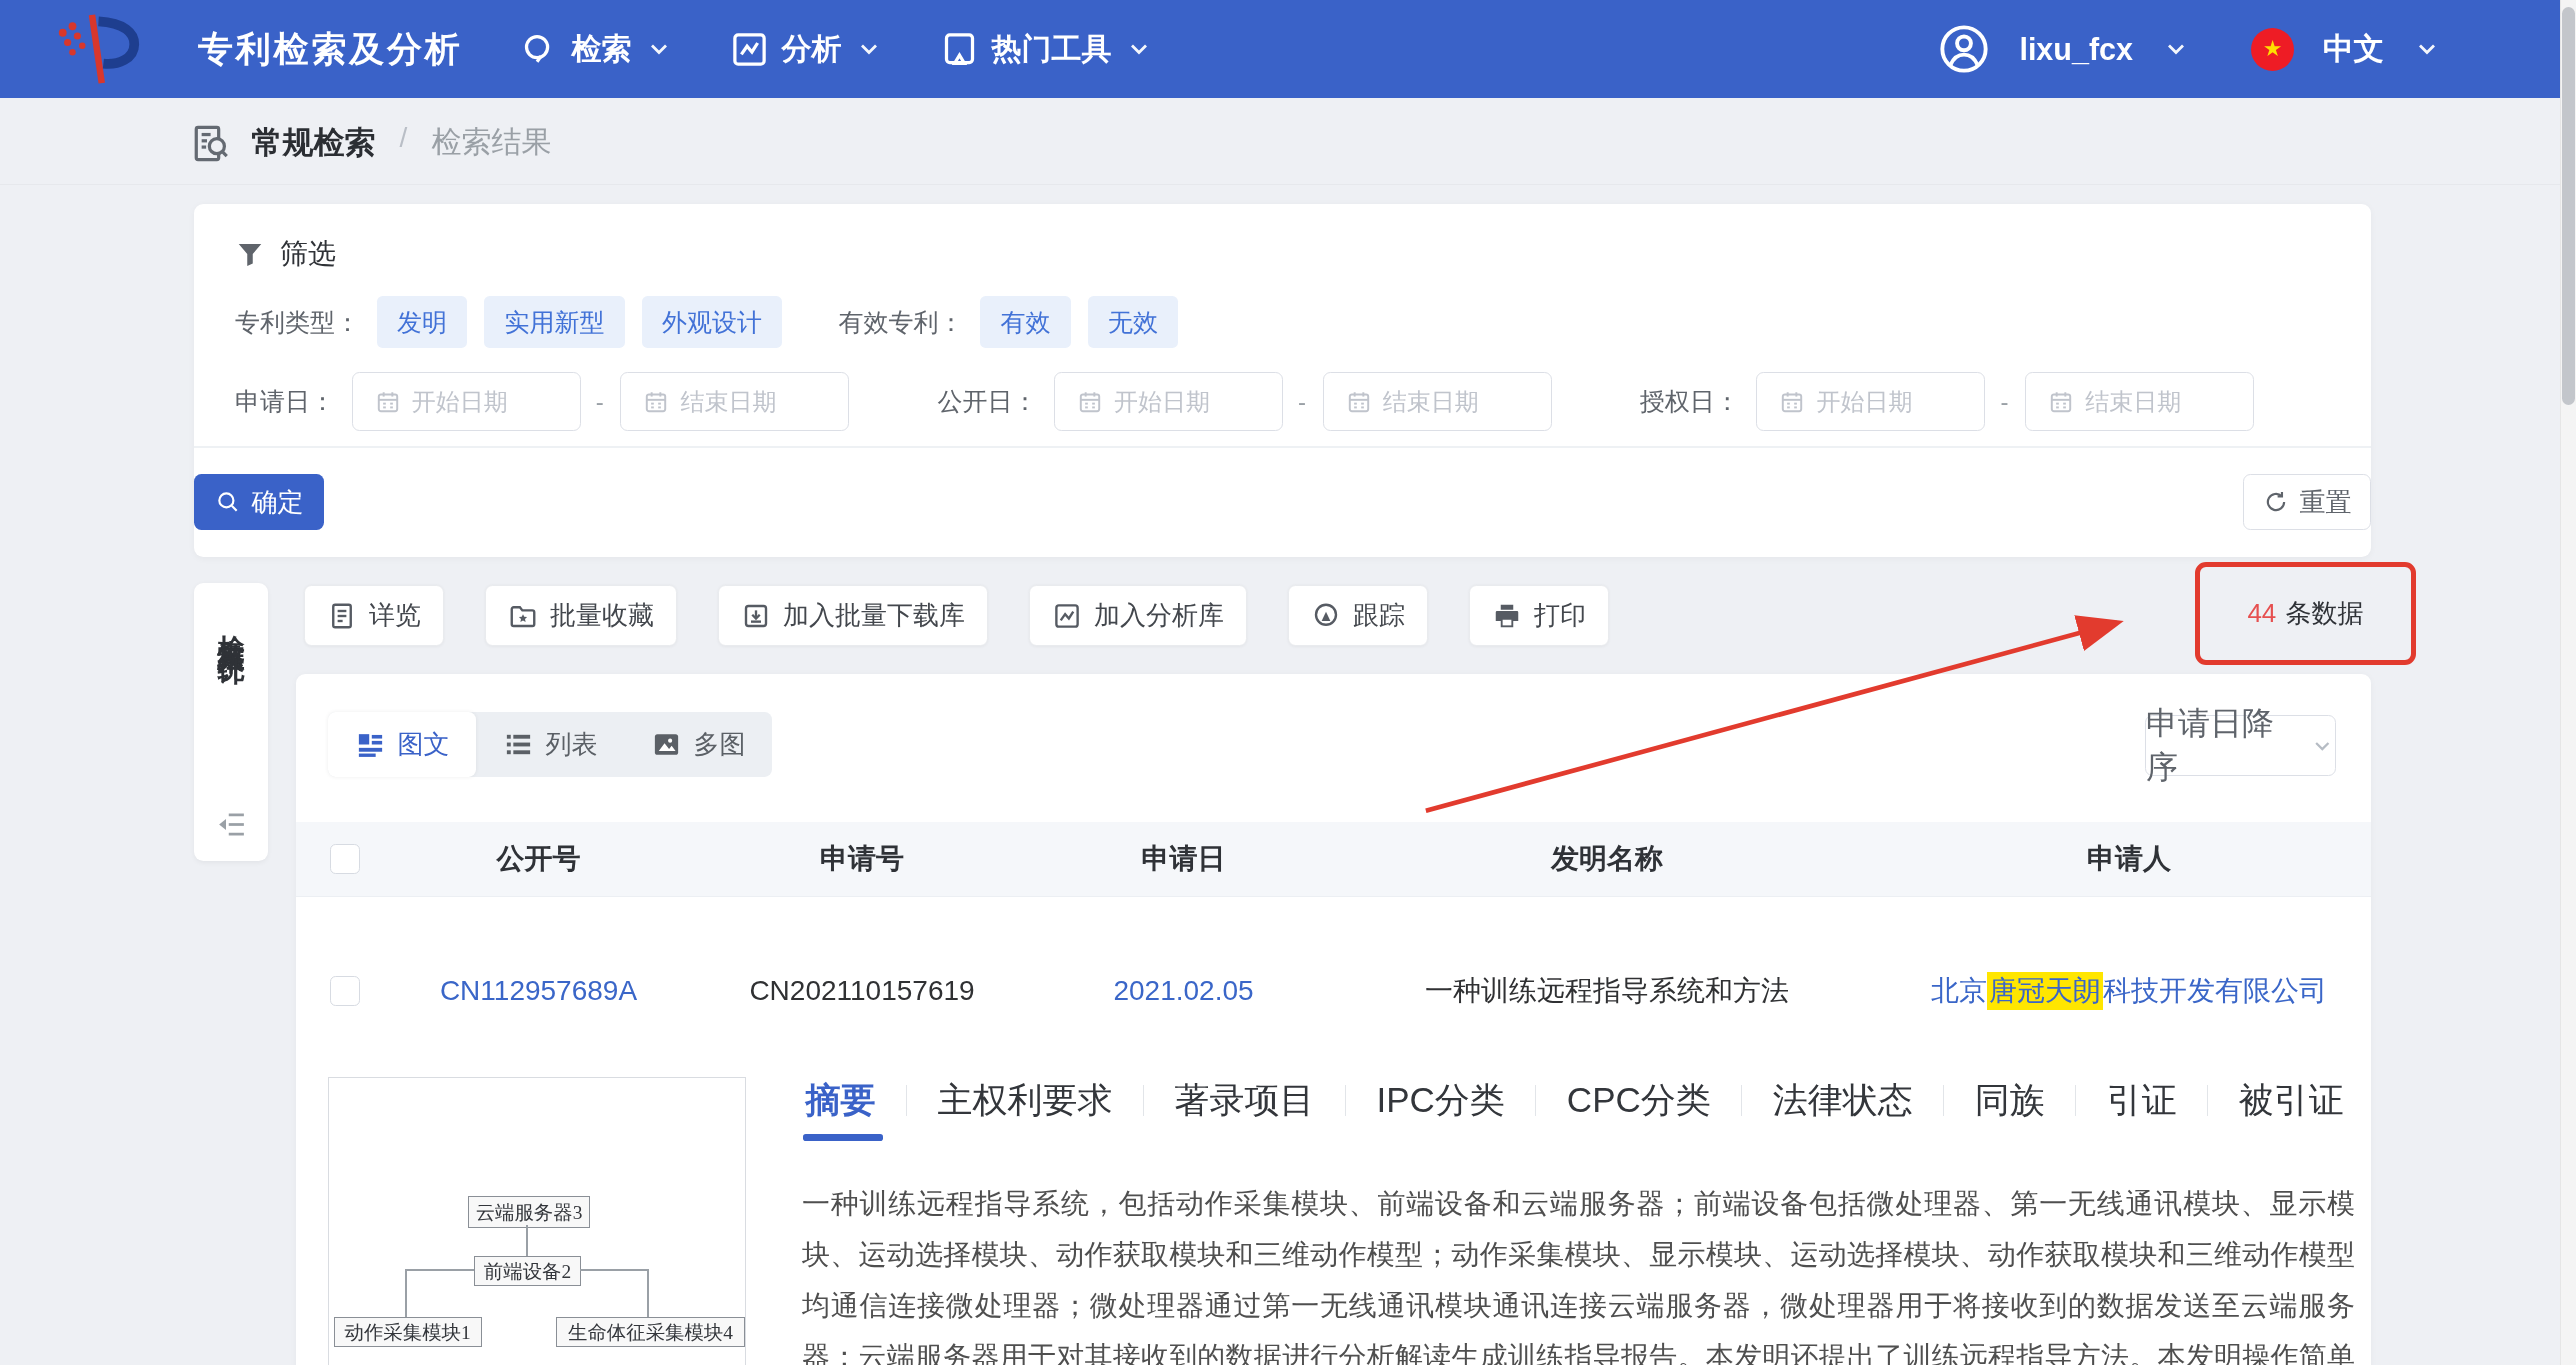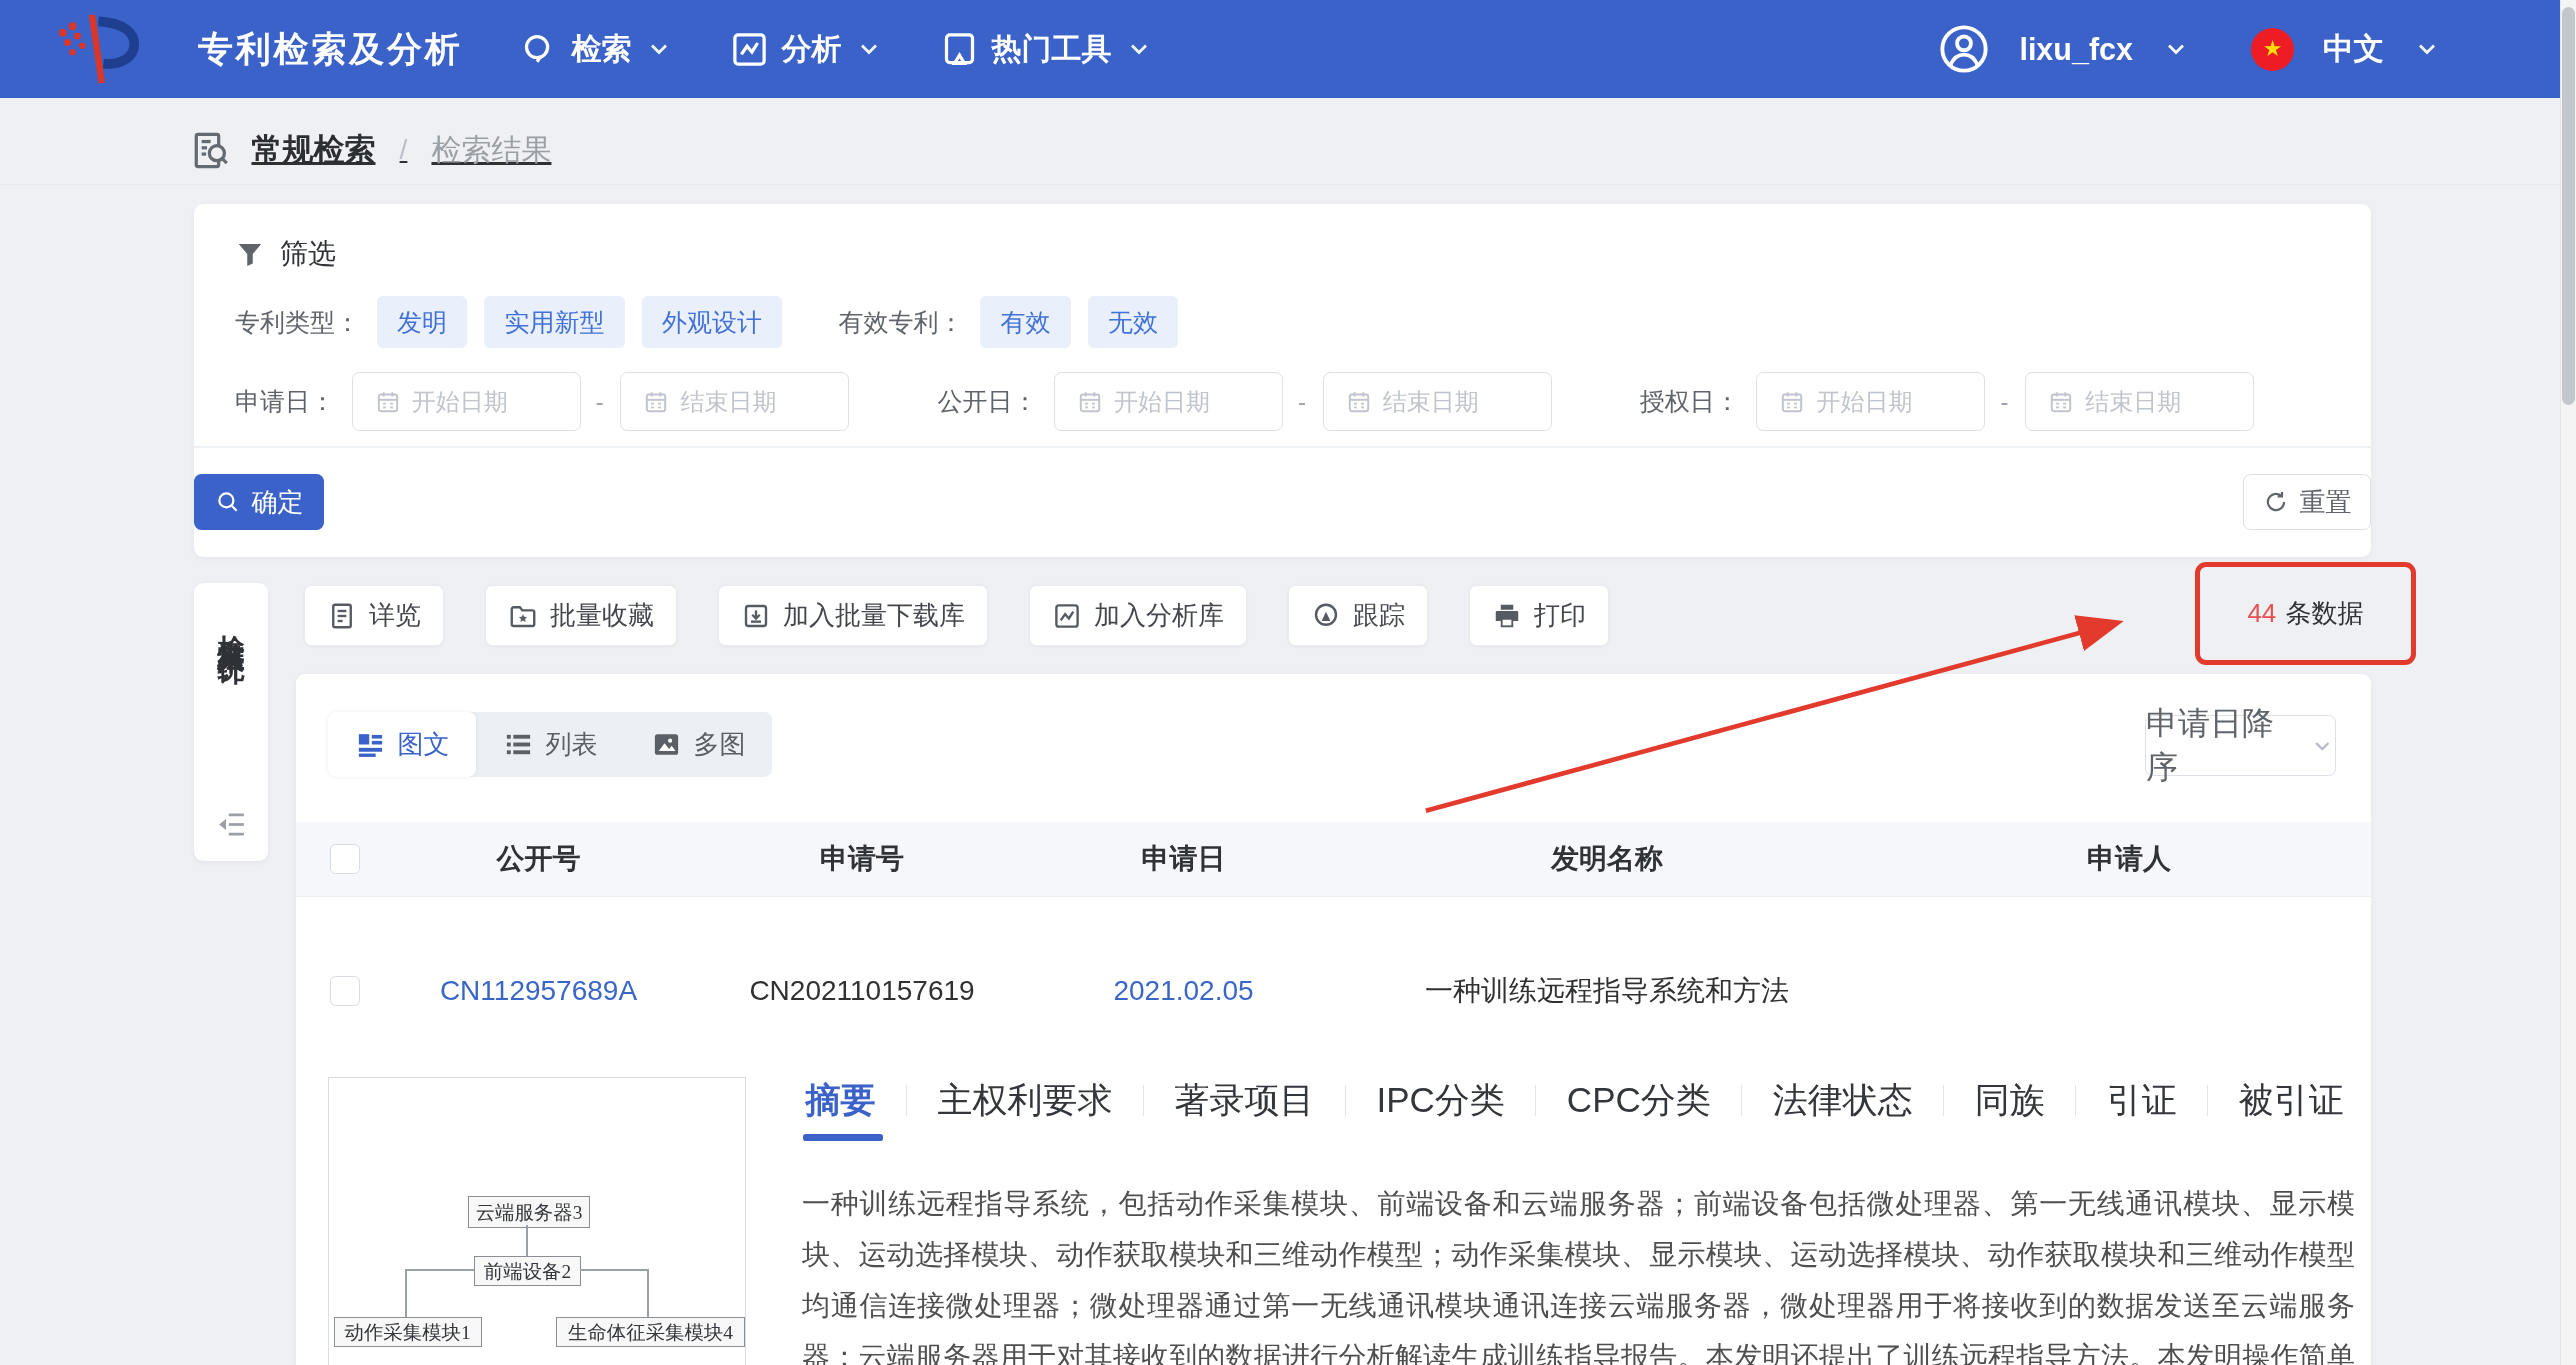--- a/index.html
+++ b/index.html
@@ -20,21 +20,21 @@
   .avatar-icon { width:52px; height:52px; stroke:#fff; }
   .flag { width:43px; height:43px; border-radius:50%; background:#ee1c25; display:flex; align-items:center;
           justify-content:center; color:#ffde00; font-size:22px; }
 
   
   .scroll-track { position:absolute; right:0; top:0; width:15px; height:1366px; background:#f4f4f4;
                   border-left:0.9px solid #e6e6e6; z-index:9; }
   .scroll-thumb { position:absolute; right:0.9px; top:7.4px; width:13px; height:398px; background:#c3c6cb; border-radius:6.5px; }
 
   
-  .breadcrumb { position:absolute; left:190px; top:122px; height:56px; display:flex; align-items:center; gap:18.5px;text-decoration:underline; }
+  .breadcrumb { position:absolute; left:190px; top:122px; height:56px; display:flex; align-items:flex-start; gap:18.5px; }
   .bc-icon { width:43px; height:43px; stroke:#646a72; }
   .bc-parent { font-size:31px; font-weight:700; color:#2b2e33; }
   .bc-sep { font-size:28px; color:#b9bec6; margin:0 5.6px; }
   .bc-current { font-size:30px; color:#9aa0a6; }
   .top-divider { position:absolute; left:0; top:184px; width:2576px; height:0.9px; background:#e6e8ec; }
 
   
   .filter-card { position:absolute; left:194px; top:204px; width:2177px; height:353px; background:#fff;
                  border-radius:9.3px; box-shadow:0 1.9px 7.4px rgba(0,0,0,.04); }
   .filter-head { position:absolute; left:41px; top:31px; display:flex; align-items:center; gap:15px;
@@ -478,20 +478,25 @@
     </div>
 
     <div class="table-row">
       <div class="cell col-check">
           <span class="checkbox"></span>
         </div>
       <div class="cell col-pub link-blue">CN112957689A</div>
       <div class="cell col-app">CN202110157619</div>
       <div class="cell col-date link-blue">2021.02.05</div>
       <div class="cell col-name">一种训练远程指导系统和方法</div>
+      <div class="cell col-applicant link-blue applicant">
+        <span>北京</span>
+          <mark>唐冠天朗</mark>
+          <span>科技开发有限公司</span>
+      </div>
     </div>
 
     <div class="thumb">
       <div class="dnode" style="left:139px; top:118px; width:120px; height:30px;">云端服务器3</div>
       <div class="dnode" style="left:145px; top:178px; width:105px; height:28px;">前端设备2</div>
       <div class="dnode" style="left:4.6px; top:239px; width:146px; height:28px;">动作采集模块1</div>
       <div class="dnode" style="left:227px; top:239px; width:187px; height:28px;">生命体征采集模块4</div>
       <div class="dline" style="left:197px; top:147px; width:1.9px; height:30.5px;"></div>
       <div class="dline" style="left:76px; top:191px; width:69px; height:1.9px;"></div>
       <div class="dline" style="left:76px; top:191px; width:1.9px; height:48px;"></div>

